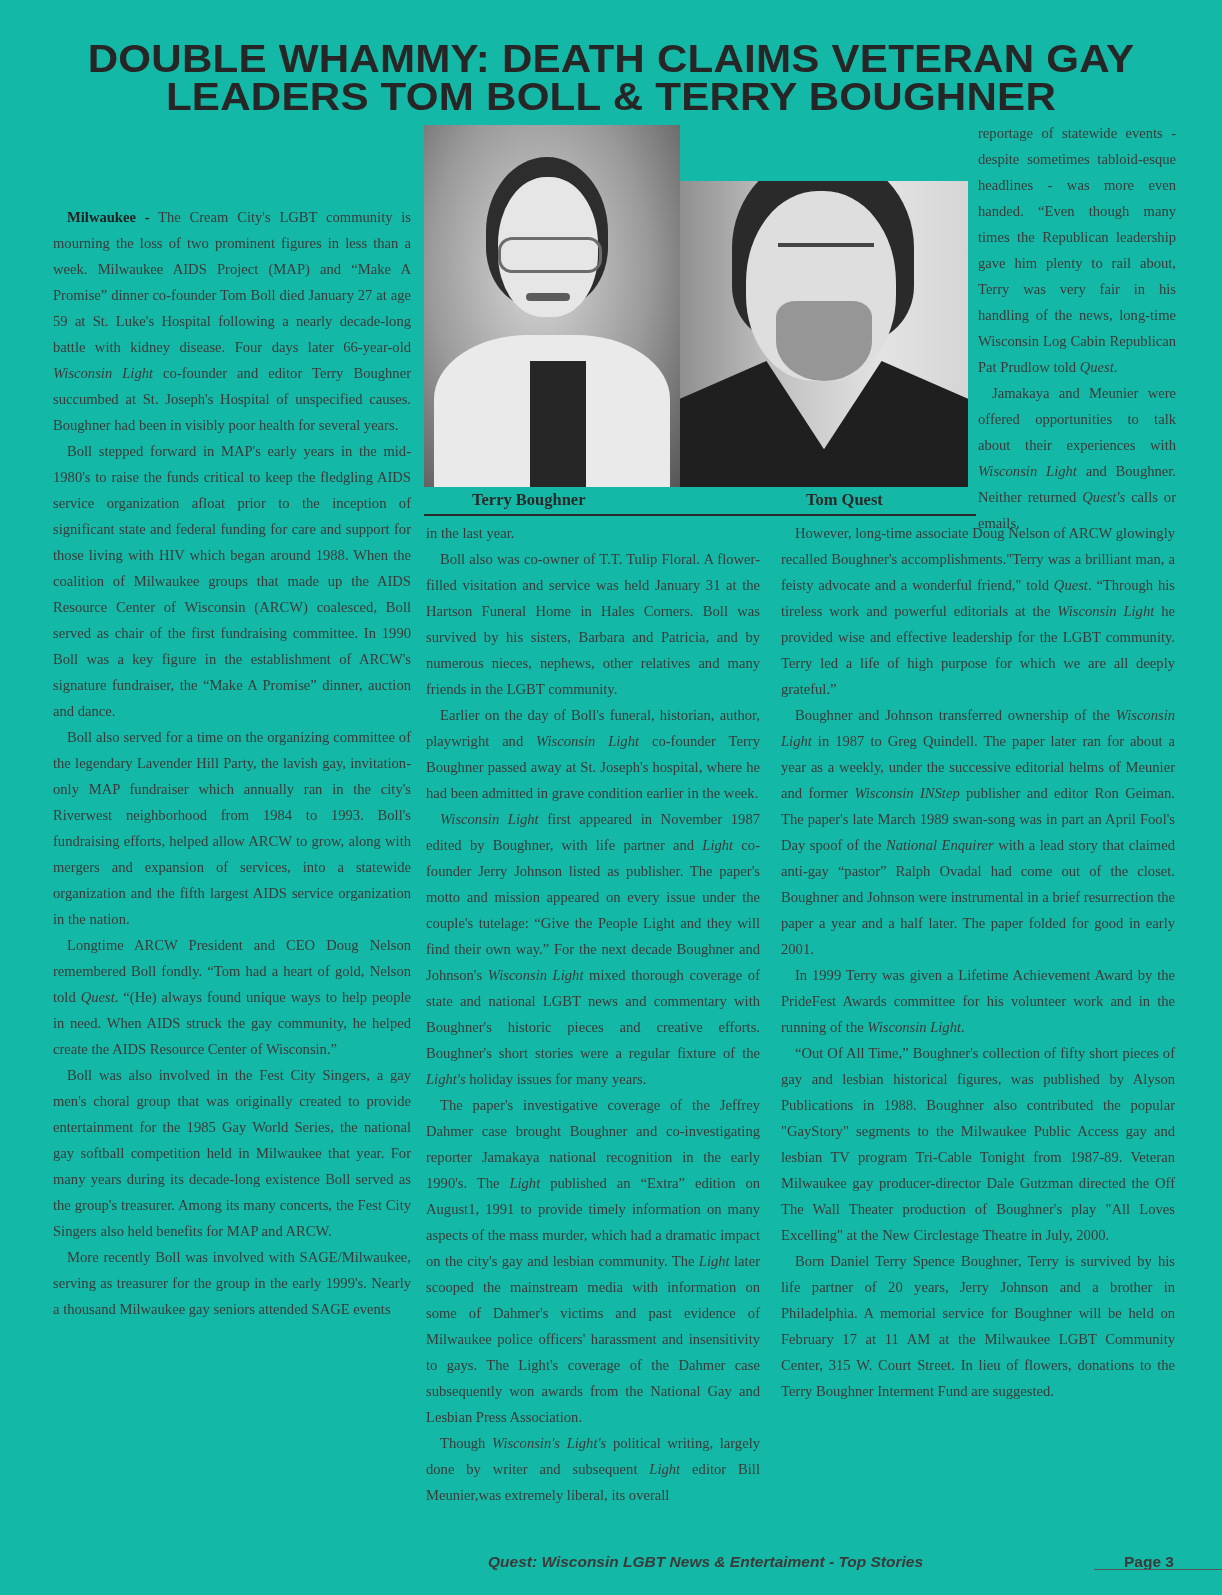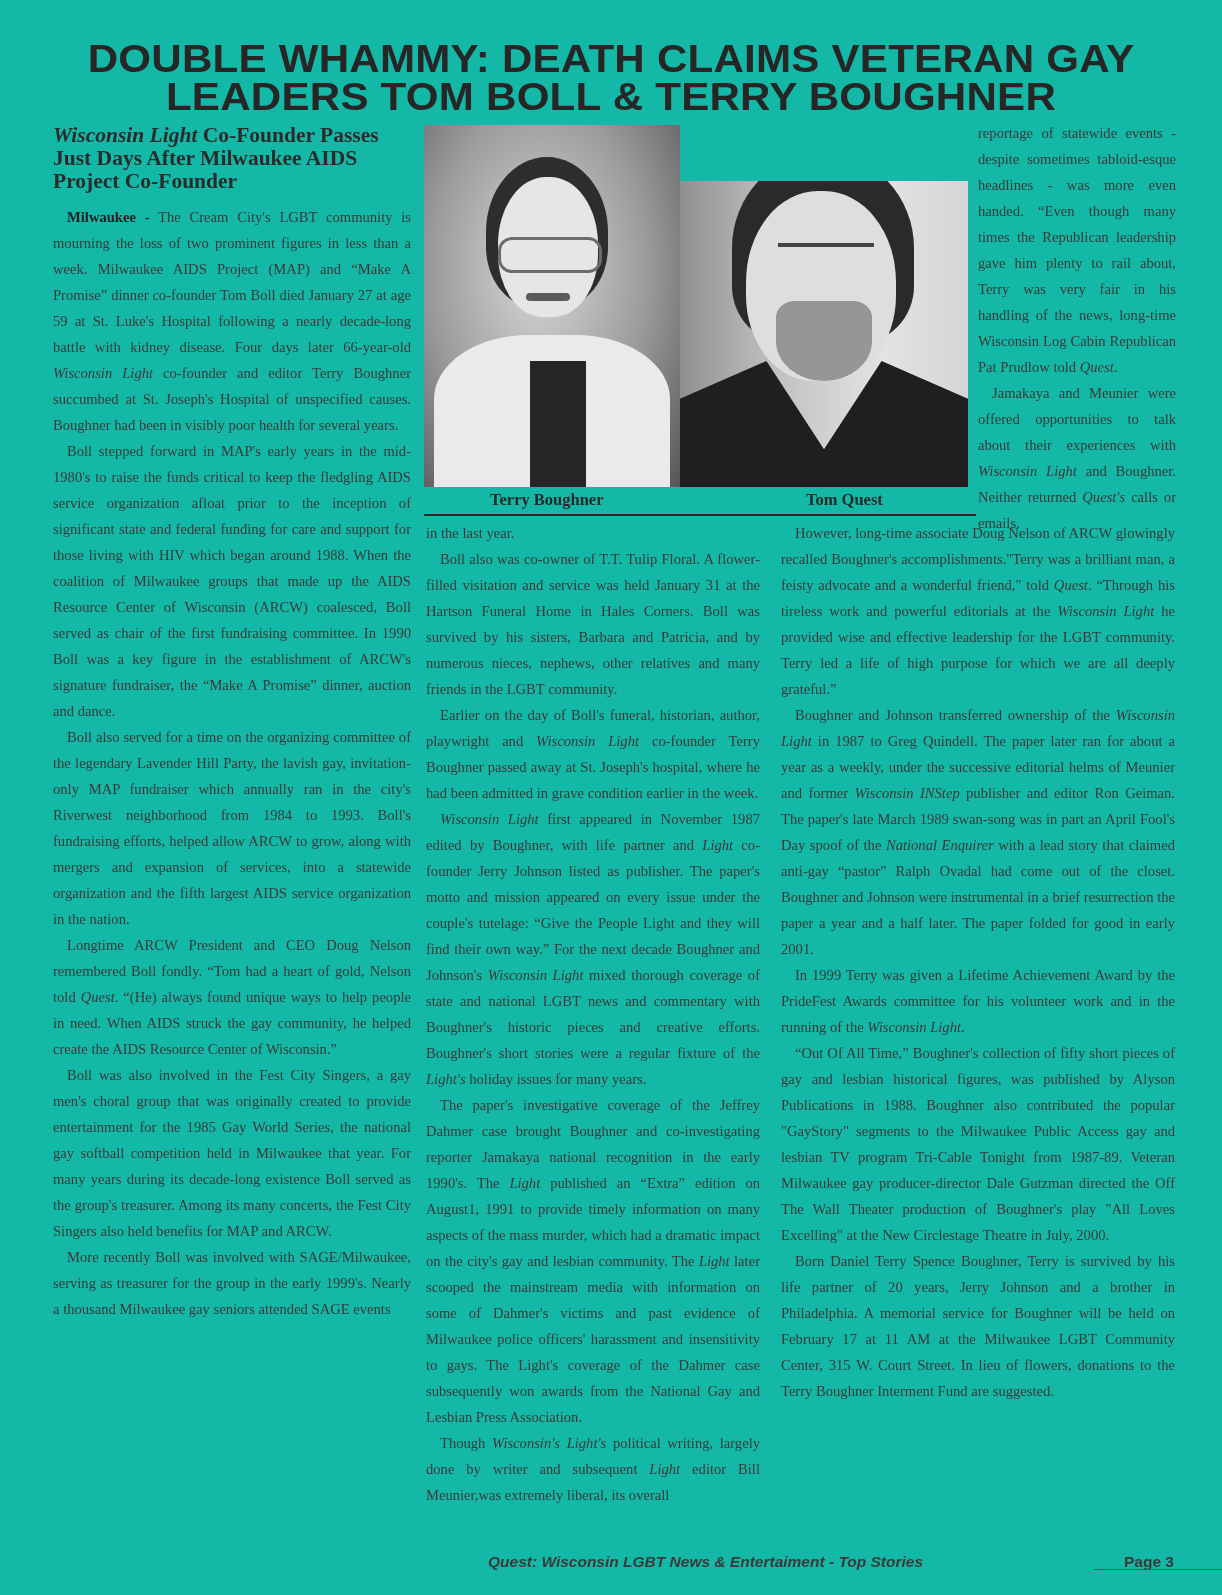--- a/index.html
+++ b/index.html
@@ -47,21 +47,21 @@
   .b-hair { left: 52px; top: -28px; width: 182px; height: 190px; background: #2a2a2a; border-radius: 50% 50% 30% 30%; }
   .b-face { left: 66px; top: 10px; width: 150px; height: 190px; background: #dedede; }
   .b-beard { position: absolute; left: 96px; top: 120px; width: 96px; height: 80px; background: #8a8a8a; border-radius: 20% 20% 50% 50%; opacity: 0.85; }
   .b-shirt { position: absolute; left: 0; top: 180px; width: 288px; height: 126px; background: #1f1f1f; clip-path: polygon(0 30%, 30% 0, 50% 70%, 70% 0, 100% 30%, 100% 100%, 0 100%); }
   .b-eyes { position: absolute; left: 98px; top: 62px; width: 96px; height: 10px; border-top: 4px solid #444; border-bottom: 0; }
 
   .caption {
     position: absolute; top: 490px;
     font-family: "Liberation Serif", serif; font-weight: bold; font-size: 16.5px; color: #2a2a2a;
   }
-  .caption-terry { left: 490px; }
+  .caption-terry { left: 472px; }
   .caption-tom { left: 806px; }
   .caption-rule { position: absolute; left: 424px; top: 514px; width: 552px; height: 2px; background: #2a2a2a; }
 
   .footer {
     position: absolute; top: 1553px; left: 488px;
     font-family: "Liberation Sans", sans-serif; font-style: italic; font-weight: bold;
     font-size: 15.5px; color: #3a3a3a; text-align: right;
   }
   .footer-page {
     position: absolute; top: 1553px; left: 1124px;
@@ -73,23 +73,20 @@
 </head>
 <body>
 
 <div class="page">
 
   <h1 class="headline" style="margin:0;">
     <span>DOUBLE WHAMMY: DEATH CLAIMS VETERAN GAY</span><br>
     <span>LEADERS TOM BOLL &amp; TERRY BOUGHNER</span>
   </h1>
 
-  <h2 class="subhead" style="margin:0;">
-    <em>Wisconsin Light</em><span> Co-Founder Passes Just Days After Milwaukee AIDS Project Co-Founder</span>
-  </h2>
 
   <div class="col col1">
     <p><strong>Milwaukee -</strong><span> The Cream City's LGBT community is mourning the loss of two prominent figures in less than a week. Milwaukee AIDS Project (MAP) and “Make A Promise” dinner co-founder Tom Boll died January 27 at age 59 at St. Luke's Hospital following a nearly decade-long battle with kidney disease. Four days later 66-year-old </span><em>Wisconsin Light</em><span> co-founder and editor Terry Boughner succumbed at St. Joseph's Hospital of unspecified causes. Boughner had been in visibly poor health for several years.</span></p>
     <p>Boll stepped forward in MAP's early years in the mid-1980's to raise the funds critical to keep the fledgling AIDS service organization afloat prior to the inception of significant state and federal funding for care and support for those living with HIV which began around 1988. When the coalition of Milwaukee groups that made up the AIDS Resource Center of Wisconsin (ARCW) coalesced, Boll served as chair of the first fundraising committee. In 1990 Boll was a key figure in the establishment of ARCW's signature fundraiser, the “Make A Promise” dinner, auction and dance.</p>
     <p>Boll also served for a time on the organizing committee of the legendary Lavender Hill Party, the lavish gay, invitation-only MAP fundraiser which annually ran in the city's Riverwest neighborhood from 1984 to 1993. Boll's fundraising efforts, helped allow ARCW to grow, along with mergers and expansion of services, into a statewide organization and the fifth largest AIDS service organization in the nation.</p>
     <p><span>Longtime ARCW President and CEO Doug Nelson remembered Boll fondly. “Tom had a heart of gold, Nelson  told </span><em>Quest</em><span>. “(He) always found unique ways to help people in need. When AIDS struck the gay community, he helped create the AIDS Resource Center of Wisconsin.”</span></p>
     <p>Boll was also involved in the Fest City Singers, a gay men's choral group that was originally created to provide entertainment for the 1985 Gay World Series, the national gay softball competition held in Milwaukee that year. For many years during its decade-long existence Boll served as the group's treasurer. Among its many concerts, the Fest City Singers also held benefits for MAP and ARCW.</p>
     <p>More recently Boll was involved with SAGE/Milwaukee, serving as treasurer for the group in the early 1999's. Nearly a thousand Milwaukee gay seniors attended SAGE events</p>
   </div>
 

